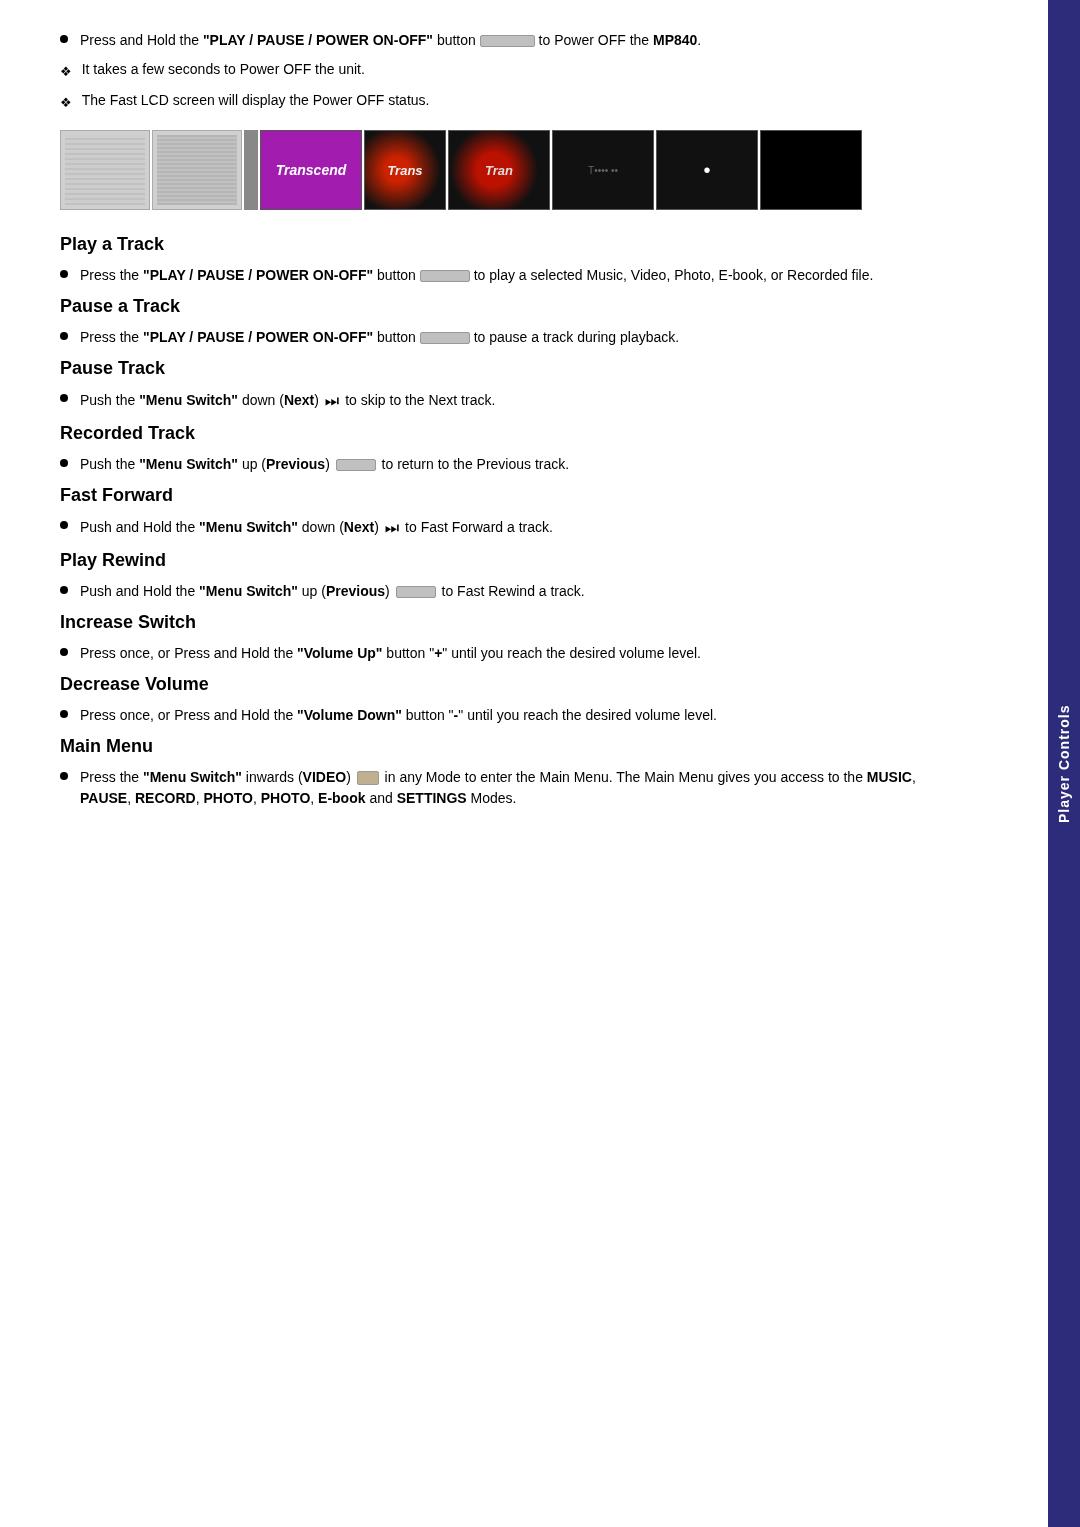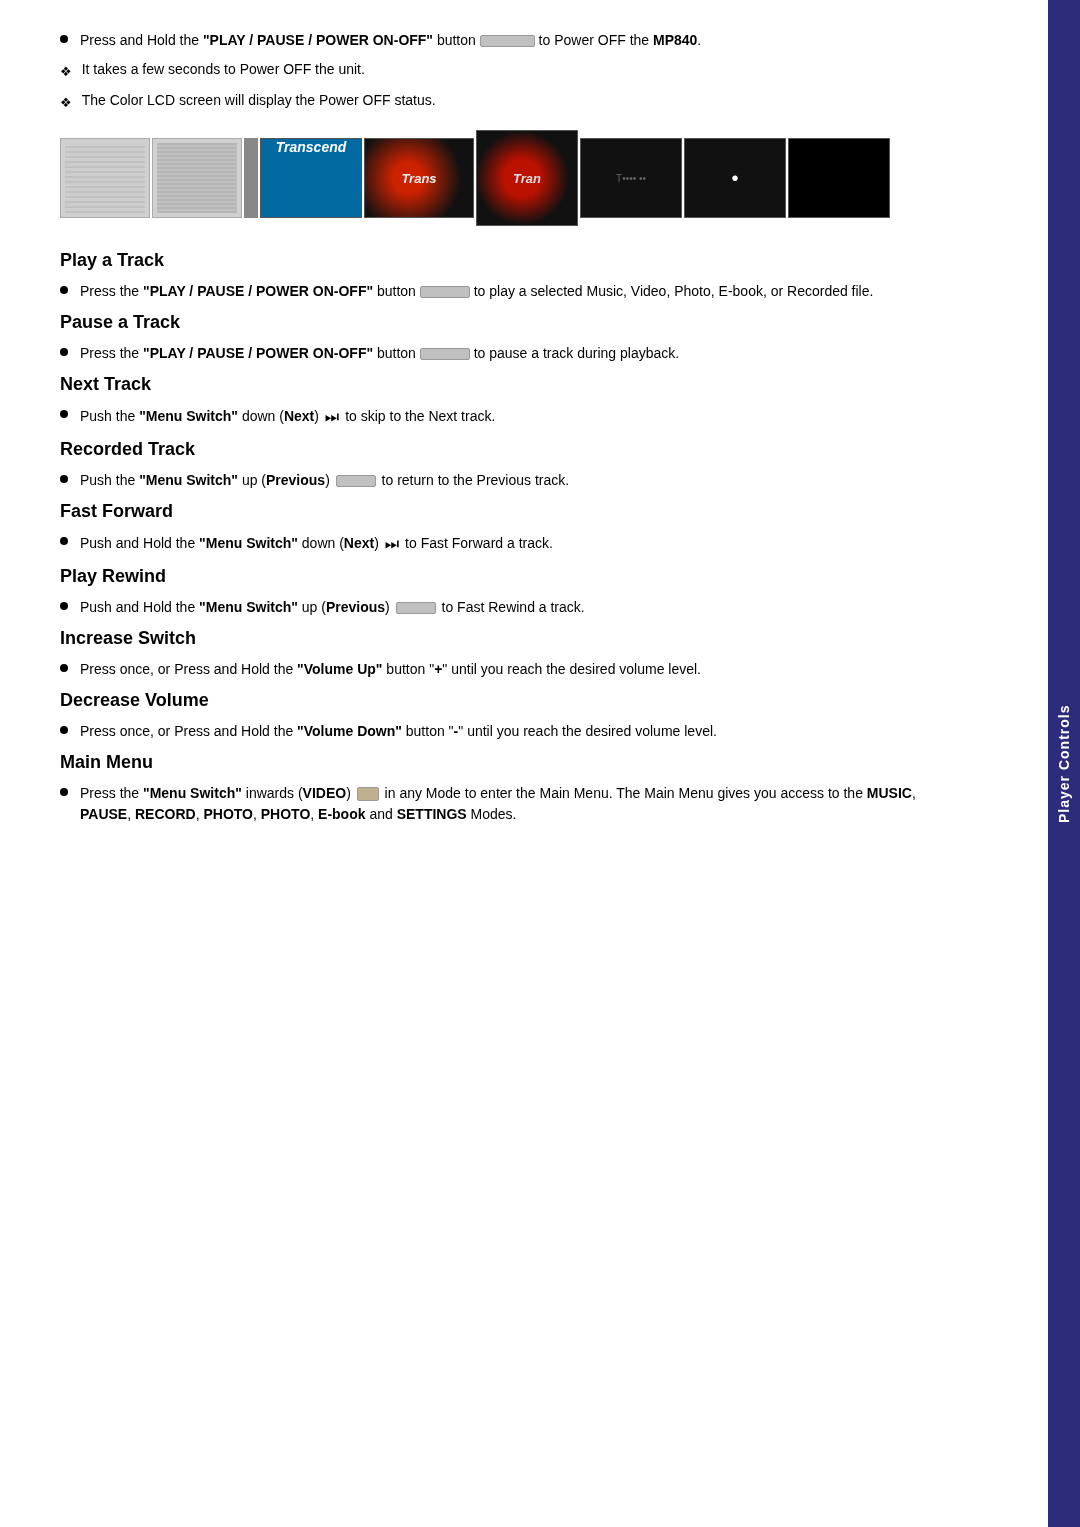--- a/index.html
+++ b/index.html
@@ -86,27 +86,28 @@
       align-items: center;
       justify-content: center;
       overflow: hidden;
       flex-shrink: 0;
     }
     .img-box-light {
       background: #d0d0d0;
       border: 1px solid #aaa;
     }
     .img-transcend {
-      background: #0369a1;
+      background: #a21caf;
       border: 1px solid #555;
       color: #fff;
       font-style: italic;
       font-size: 13px;
       font-weight: bold;
       display: flex;
+      align-items: center;
       justify-content: center;
     }
     .img-trans-fade {
       background: radial-gradient(circle at 40% 50%, #cc2200 20%, #111 70%);
       border: 1px solid #555;
       color: #eee;
       font-style: italic;
       font-size: 12px;
       font-weight: bold;
       display: flex;
@@ -211,39 +212,39 @@
     <div class="bullet-item">
       <div class="bullet-diamond">❖</div>
       <div class="bullet-text">
         It takes a few seconds to Power OFF the unit.
       </div>
     </div>
 
     <div class="bullet-item">
       <div class="bullet-diamond">❖</div>
       <div class="bullet-text">
-        The Color LCD screen will display the Power OFF status.
+        The Fast LCD screen will display the Power OFF status.
       </div>
     </div>
 
     <div class="image-strip">
       <div class="img-box img-box-light" style="width:90px;height:80px;">
         <div style="width:80px;height:70px;background:repeating-linear-gradient(0deg,#bbb,#bbb 2px,#ccc 2px,#ccc 5px);opacity:0.7;"></div>
       </div>
       <div class="img-box img-box-light" style="width:90px;height:80px;">
         <div style="width:80px;height:70px;background:repeating-linear-gradient(0deg,#aaa,#aaa 2px,#bbb 2px,#bbb 4px);opacity:0.7;"></div>
       </div>
       <div style="width:14px;height:80px;background:#888;flex-shrink:0;"></div>
       <div class="img-transcend" style="width:102px;height:80px;">
         <span style="font-style:italic;font-weight:bold;font-size:14px;color:#fff;">Transcend</span>
       </div>
-      <div class="img-trans-fade" style="width:110px;height:80px;">
+      <div class="img-trans-fade" style="width:82px;height:80px;">
         <span style="font-style:italic;font-weight:bold;font-size:13px;color:#eee;">Trans</span>
       </div>
-      <div class="img-trans2" style="width:102px;height:96px;">
+      <div class="img-trans2" style="width:102px;height:80px;">
         <span style="font-style:italic;font-weight:bold;font-size:13px;color:#ddd;">Tran</span>
       </div>
       <div class="img-small-text" style="width:102px;height:80px;">
         <span style="color:#666;font-size:10px;">T•••• ••</span>
       </div>
       <div class="img-dot" style="width:102px;height:80px;">
         <span style="color:#fff;font-size:20px;">•</span>
       </div>
       <div class="img-black" style="width:102px;height:80px;"></div>
     </div>
@@ -261,21 +262,21 @@
     <div class="section-heading">Pause a Track</div>
     <div class="bullet-item">
       <div class="bullet-circle"></div>
       <div class="bullet-text">
         Press the <b>"PLAY / PAUSE / POWER ON-OFF"</b> button
         <span class="inline-img" style="width:50px;"></span>
         to pause a track during playback.
       </div>
     </div>
 
-    <div class="section-heading">Next Track</div>
+    <div class="section-heading">Pause Track</div>
     <div class="bullet-item">
       <div class="bullet-circle"></div>
       <div class="bullet-text">
         Push the <b>"Menu Switch"</b> down (<b>Next</b>)
         <span class="inline-icon">⏭</span>
         to skip to the Next track.
       </div>
     </div>
 
     <div class="section-heading">Recorded Track</div>

